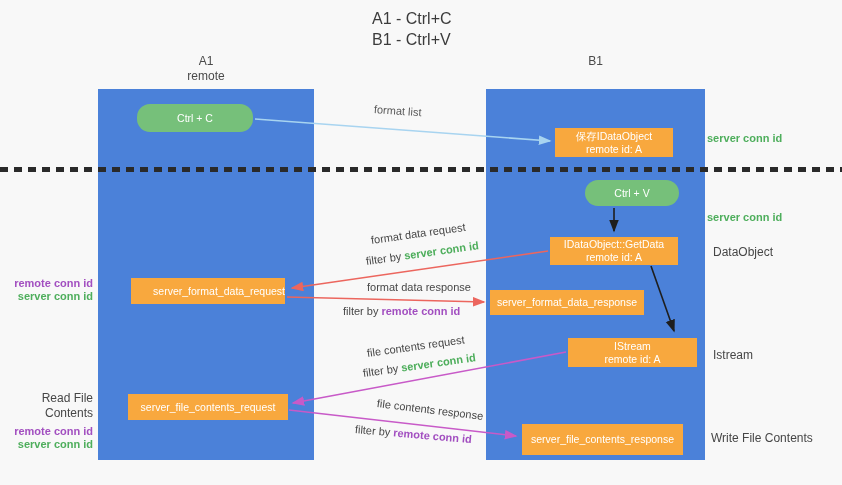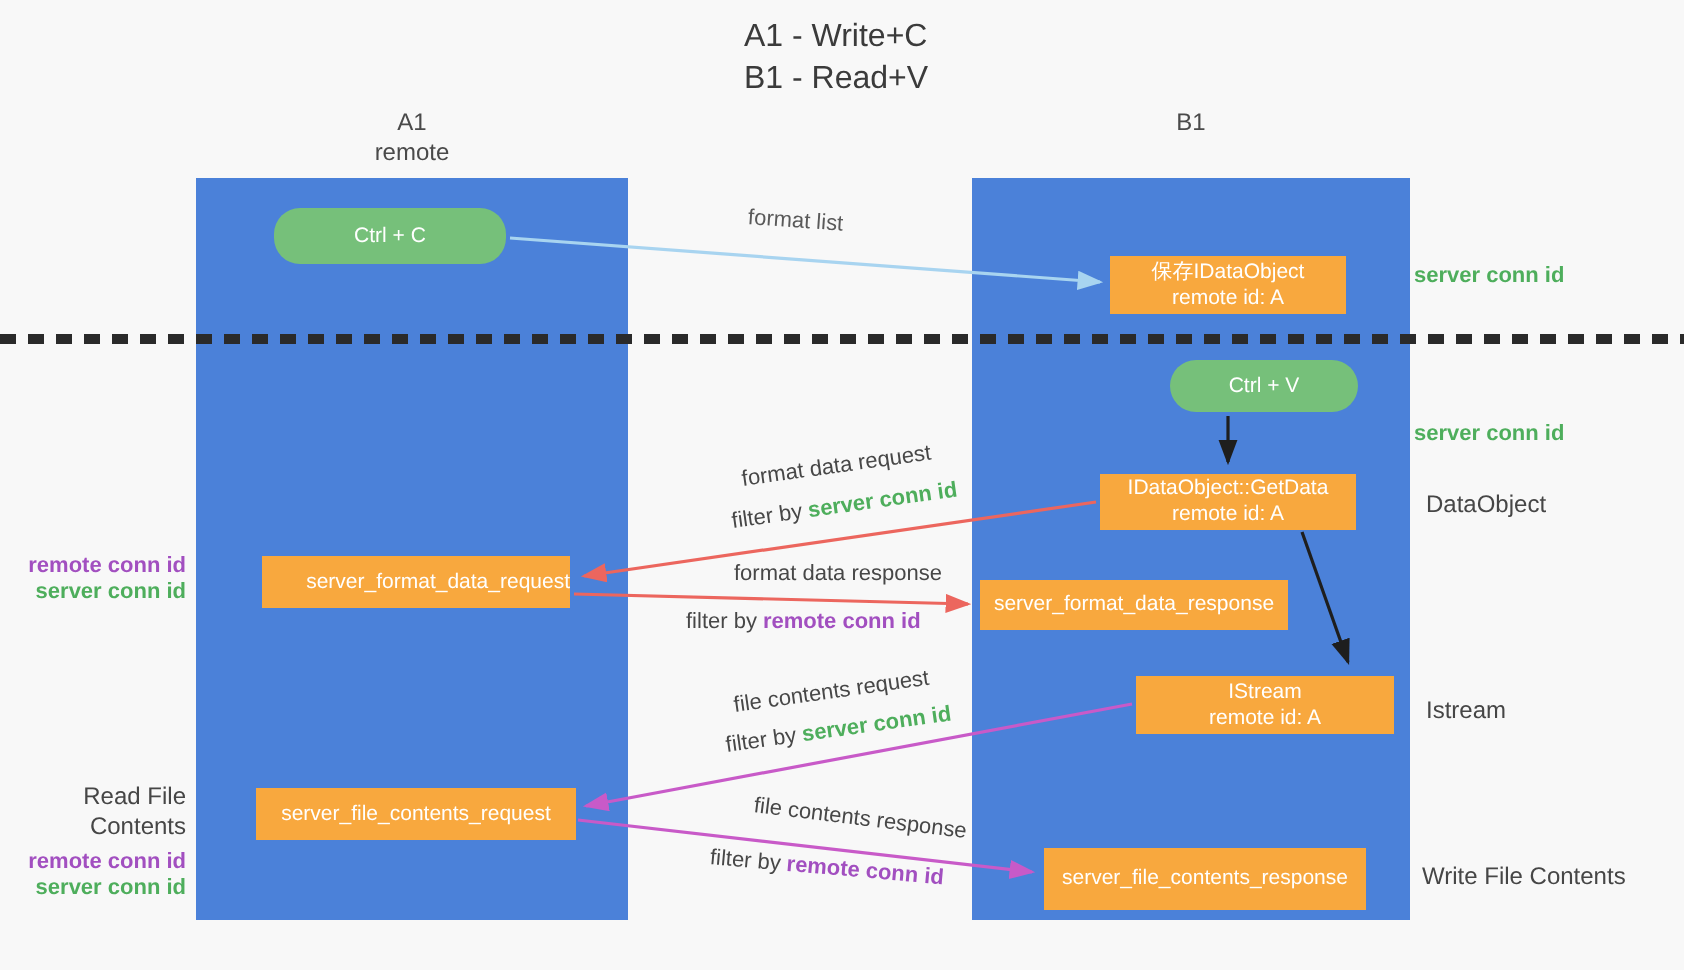--- a/index.html
+++ b/index.html
@@ -70,22 +70,22 @@
   .left-block .purple { color:#a24fc0; font-weight:bold; font-size:11px; line-height:13px; }
   .left-block .green  { color:#4eae5c; font-weight:bold; font-size:11px; line-height:13px; }
   .left-block .dark   { color:#464646; font-size:12px; line-height:15px;padding-left:41px; }
 </style>
 </head>
 <body>
 
 <div class="canvas">
 
   <div class="title">
-    <div>A1 - Write+C</div>
-    <div>B1 - Read+V</div>
+    <div>A1 - Ctrl+C</div>
+    <div>B1 - Ctrl+V</div>
   </div>
 
   <div class="col-header a">
     <div>A1</div>
     <div>remote</div>
   </div>
   <div class="col-header b">
     <div>B1</div>
   </div>
 

